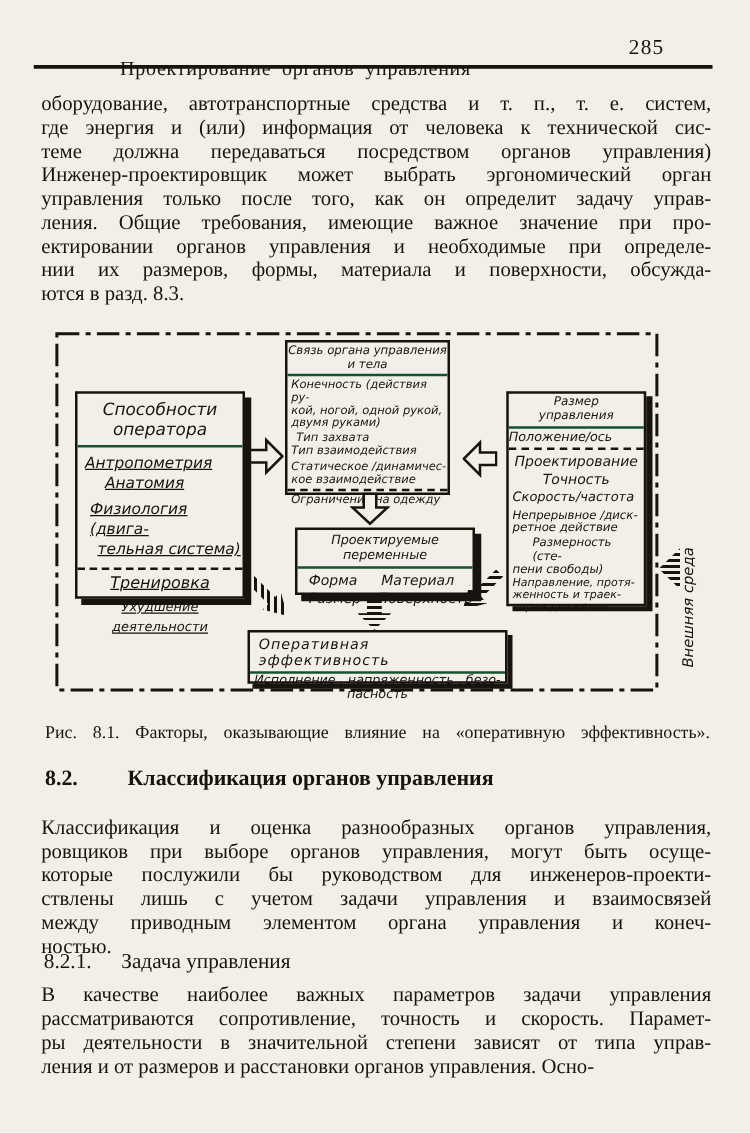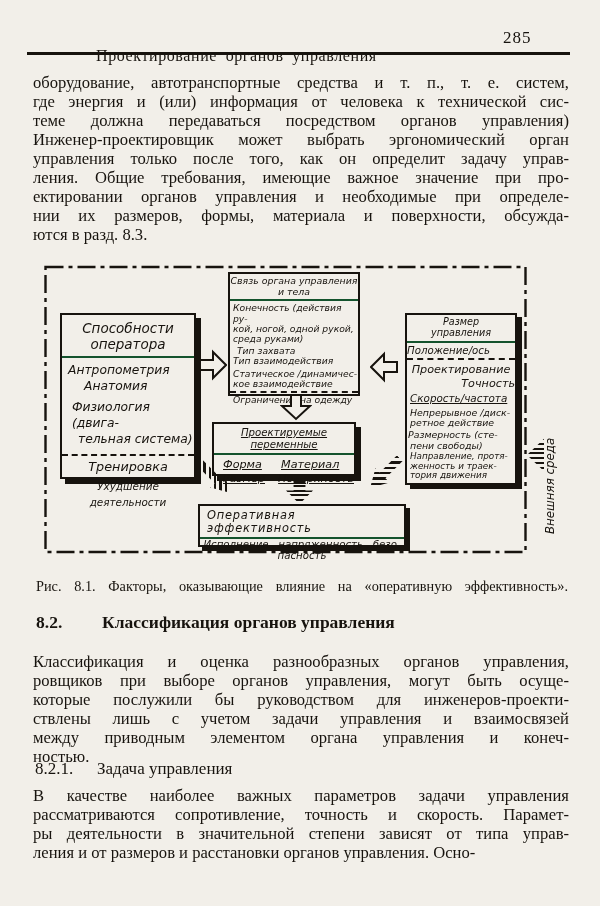--- a/index.html
+++ b/index.html
@@ -33,27 +33,27 @@
   .figure { position:absolute; left:44px; top:264px; width:524px; height:292px;
             font-family:"DejaVu Sans", sans-serif; font-style:italic; }
   .fig-border { position:absolute; left:0; top:0; }
   .fbox { position:absolute; background:#f2efe9; border:2px solid #17130e; box-sizing:border-box; }
   .shadow { box-shadow:5px 5px 0 #17130e; }
   .fbox .bt { border-bottom:2px solid #14532d; text-align:center; }
   .dash-top { border-top:2px dashed #17130e; }
 
   .operator-box { left:16px; top:49px; width:136px; height:166px; }
   .operator-box .bt { font-size:13.5px; line-height:16px; padding:5px 0 4px; }
-  .operator-box .it { font-size:12.3px; line-height:16px; }
+  .operator-box .it { font-size:12.3px; line-height:16px;text-decoration:underline; }
   .link-box { left:184px; top:8px; width:132px; height:124px; }
   .link-box .bt { font-size:9.4px; line-height:10.6px; padding:2px 0; }
   .link-box .it { font-size:9.2px; line-height:10.4px; padding-left:3px; }
   .task-box { left:361px; top:49px; width:112px; height:172px; box-shadow:5px 4px 0 #17130e; }
   .task-box .bt { font-size:9.6px; line-height:10.8px; padding:2px 0; }
-  .vars-box { left:168px; top:158px; width:144px; height:54px;text-decoration:underline; }
+  .vars-box { left:192px; top:158px; width:144px; height:54px; }
   .vars-box .bt { font-size:10.2px; line-height:12px; padding:3px 0 2px; }
   .vars-box .row { display:flex; font-size:11.2px; line-height:14px; padding-left:9px; }
   .vars-box .row .c1 { width:58px; }
   .effect-box { left:154px; top:240px; width:208px; height:43px; box-shadow:4px 4px 0 #17130e; }
   .effect-box .bt { font-size:11.4px; line-height:13px; padding:3px 0 2px; text-align:left; padding-left:7px; letter-spacing:.8px; }
   .effect-box .it { font-size:10.2px; line-height:10.8px; text-align:center; }
 
   .arrow { position:absolute; }
   .hatch { position:absolute; background:repeating-linear-gradient(45deg,#17130e 0 2.4px,rgba(0,0,0,0) 2.4px 5.4px); }
   .hatch-arrow-left  { left:150px; top:203px; width:42px; height:22px; transform:rotate(45deg);
@@ -111,41 +111,41 @@
       <div class="it" style="padding-top:3px; text-align:center; font-size:10.4px;">Ухудшение деятельности</div>
     </div>
 
     <div class="fbox link-box">
       <div class="bt">
         <div>Связь органа управления</div>
         <div>и тела</div>
       </div>
       <div class="it" style="padding-top:2px;">Конечность (действия ру-</div>
       <div class="it">кой, ногой, одной рукой,</div>
-      <div class="it">среда руками)</div>
+      <div class="it">двумя руками)</div>
       <div class="it" style="padding-left:7px; padding-top:1px;">Тип захвата</div>
       <div class="it">Тип взаимодействия</div>
       <div class="it" style="padding-top:2px;">Статическое /динамичес-</div>
       <div class="it">кое взаимодействие</div>
       <div class="it dash-top" style="margin-top:2px; padding-top:2px;">Ограничения на одежду</div>
     </div>
 
     <div class="fbox task-box">
       <div class="bt">
         <div>Размер</div>
         <div>управления</div>
       </div>
       <div style="font-size:10.2px; line-height:13px; padding:1px 0 1px 0;">Положение/ось</div>
       <div class="dash-top"></div>
       <div style="font-size:11.2px; line-height:15px; padding-top:2px; text-align:center;">Проектирование</div>
-      <div style="font-size:11.2px; line-height:14px; text-align:right;">Точность</div>
-      <div style="font-size:10.4px; line-height:15px; padding-left:3px;text-decoration:underline;">Скорость/частота</div>
+      <div style="font-size:11.2px; line-height:14px; text-align:center;">Точность</div>
+      <div style="font-size:10.4px; line-height:15px; padding-left:3px;">Скорость/частота</div>
       <div style="font-size:9.4px; line-height:10.4px; padding-left:3px; padding-top:2px;">Непрерывное /диск-</div>
       <div style="font-size:9.4px; line-height:10.4px; padding-left:3px;">ретное действие</div>
-      <div style="font-size:9.4px; line-height:10.4px; padding-left:1px; padding-top:2px;">Размерность (сте-</div>
+      <div style="font-size:9.4px; line-height:10.4px; padding-left:19px; padding-top:2px;">Размерность (сте-</div>
       <div style="font-size:9.4px; line-height:10.4px; padding-left:3px;">пени свободы)</div>
       <div style="font-size:8.8px; line-height:9.6px; padding-left:3px; padding-top:1px;">Направление, протя-</div>
       <div style="font-size:8.8px; line-height:9.6px; padding-left:3px;">женность и траек-</div>
       <div style="font-size:8.8px; line-height:9.6px; padding-left:3px;">тория движения</div>
     </div>
 
     <div class="fbox shadow vars-box">
       <div class="bt">Проектируемые переменные</div>
       <div class="row" style="padding-top:3px;">
         <span class="c1">Форма</span>

